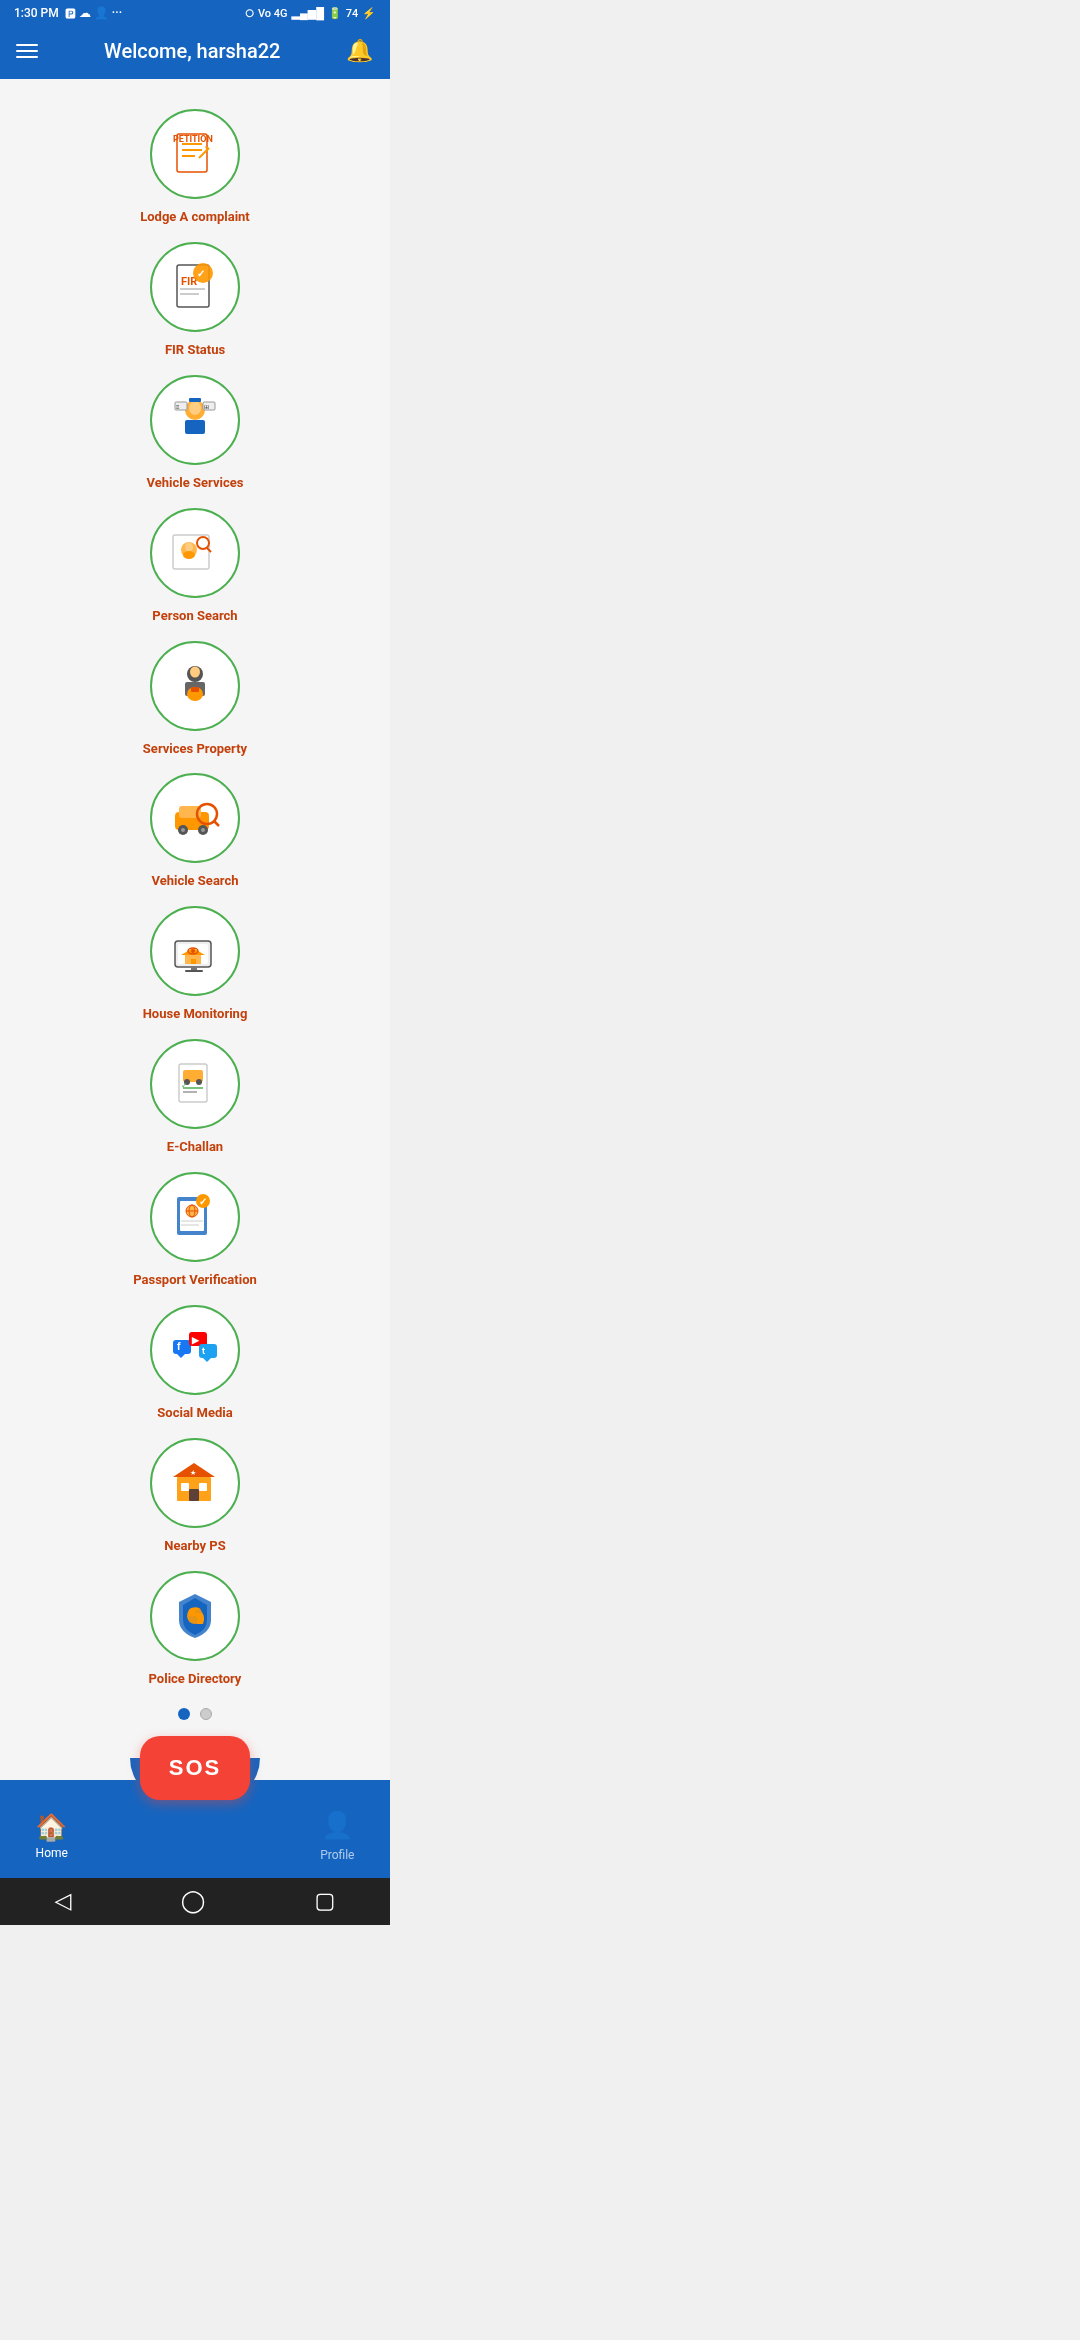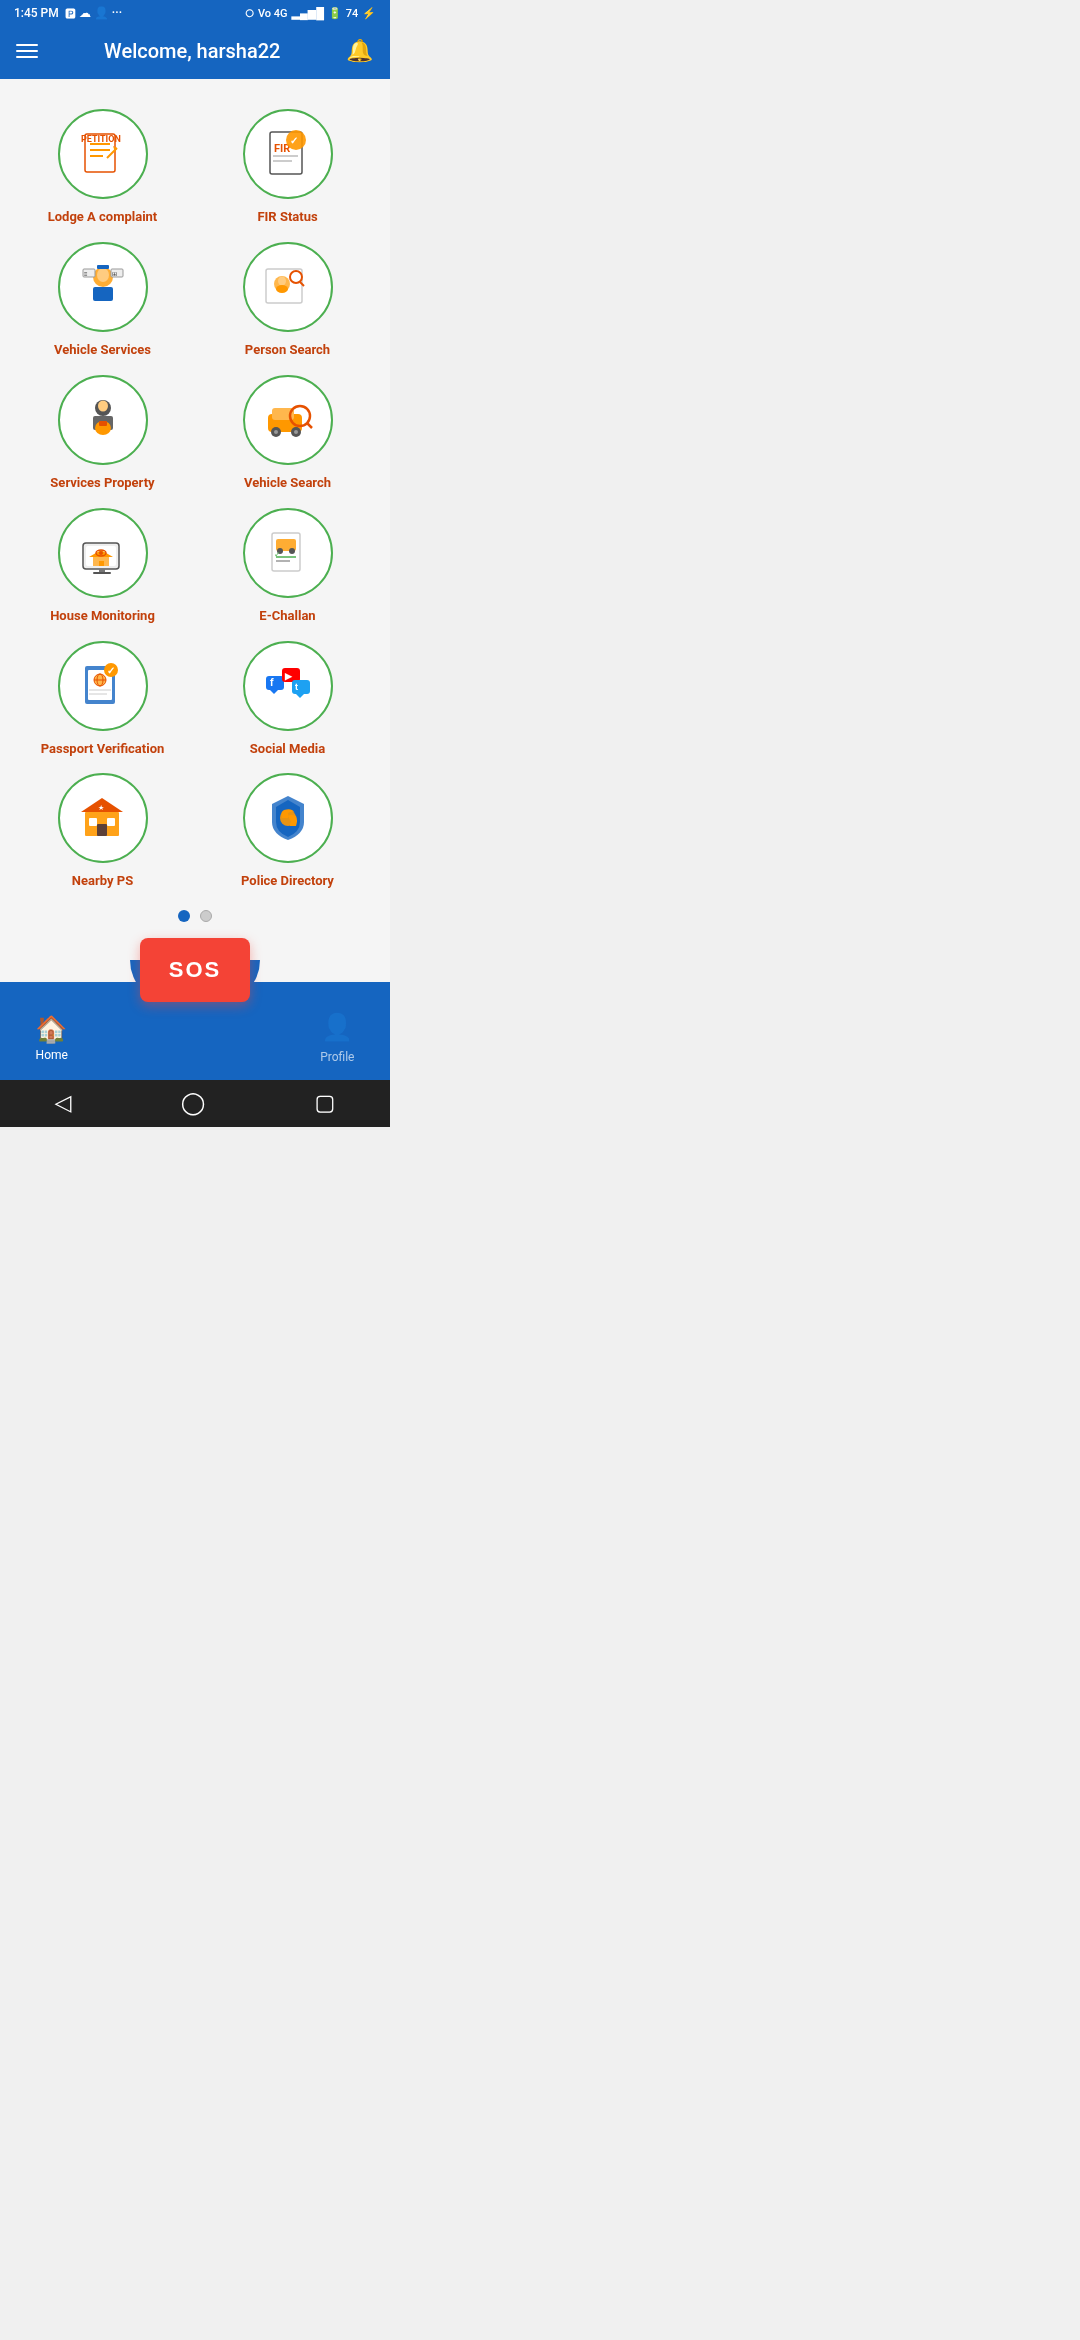--- a/index.html
+++ b/index.html
@@ -53,21 +53,21 @@
 
     
     .main-content {
       background: #f5f5f5;
       padding: 20px 10px 10px 10px;
     }
 
     
     .grid {
       display: grid;
-      grid-template-columns: repeat(2, 1fr);
+      grid-template-columns: repeat(1, 1fr);
       gap: 16px 8px;
       padding: 10px 4px;
     }
 
     .grid-item {
       display: flex;
       flex-direction: column;
       align-items: center;
       cursor: pointer;
     }
@@ -119,21 +119,21 @@
       display: flex;
       justify-content: center;
       margin-bottom: -30px;
       position: relative;
       z-index: 10;
     }
     .sos-btn {
       background: #f44336;
       color: white;
       border: none;
-      border-radius: 8px;
+      border-radius: 20px;
       width: 110px;
       height: 64px;
       font-size: 22px;
       font-weight: 700;
       cursor: pointer;
       letter-spacing: 2px;
       box-shadow: 0 4px 12px rgba(244,67,54,0.4);
     }
 
     
@@ -182,21 +182,21 @@
       align-items: center;
       padding: 10px 0 12px 0;
     }
     .sys-nav span { font-size: 22px; color: white; }
   </style>
 </head>
 <body>
 
 <div class="status-bar">
   <div class="status-left">
-    <span>1:45 PM</span>
+    <span>1:30 PM</span>
     <span>🅿 ☁ 👤 ···</span>
   </div>
   <div class="status-right">
     <span>⭘</span>
     <span>Vo 4G</span>
     <span>▂▄▆█</span>
     <span>🔋</span>
     <span>74</span>
     <span>⚡</span>
   </div>

